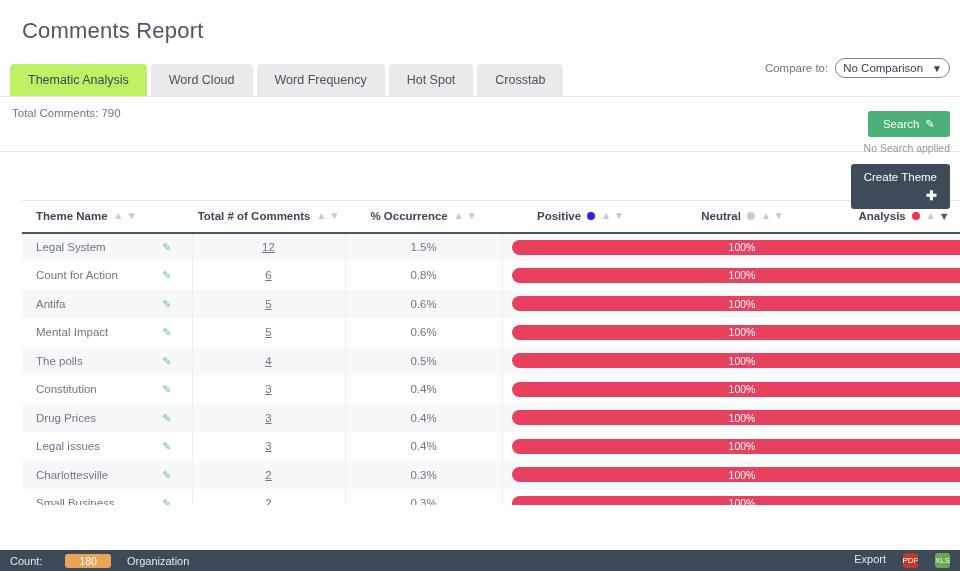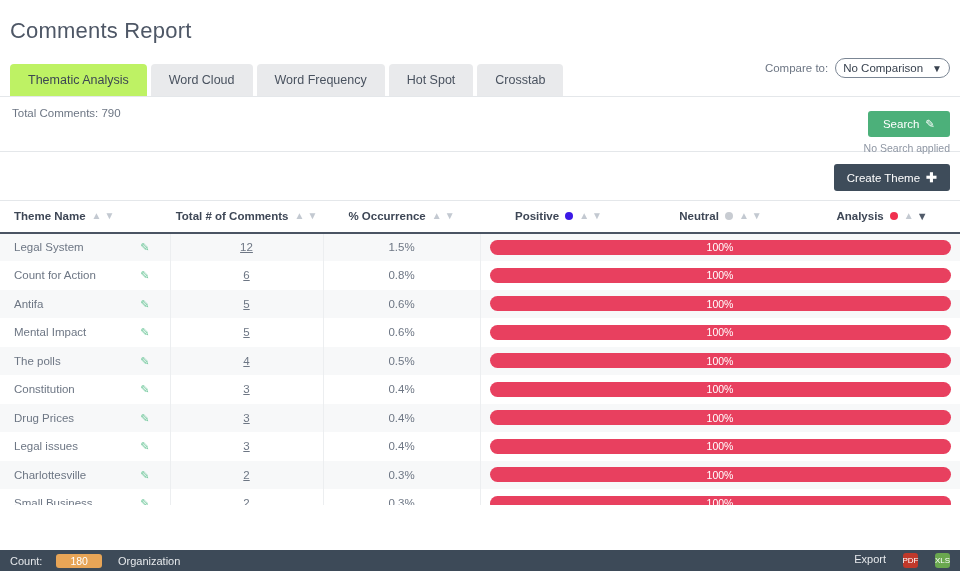--- a/index.html
+++ b/index.html
@@ -8,21 +8,21 @@
     font-family: "Liberation Sans", sans-serif;
     background: #ffffff;
     color: #5a6270;
     overflow: hidden;
   }
   .page { position: relative; width: 960px; height: 571px; background:#fff; }
 
   
   .page-title {
     font-size: 22px; font-weight: 400; color: #4e5766;
-    padding: 18px 0 0 10px; letter-spacing: .2px;
+    padding: 18px 0 0 22px; letter-spacing: .2px;
   }
 
   
   .tabstrip {
     position: relative;
     margin-top: 18px;
     height: 35px;
     border-bottom: 1px solid #e4e7ea;
     display: flex; align-items: flex-end;
     padding-left: 10px;
@@ -80,20 +80,21 @@
   
   .createtheme-row { position: relative; height: 48px; }
   .create-btn {
     position: absolute; right: 10px; top: 12px;
     background: #3e4c5a; color: #fff;
     border: none; border-radius: 3px;
     font-size: 11.5px; font-family: "Liberation Sans", sans-serif;
     padding: 7px 13px;
     display: flex; align-items: flex-end; gap: 6px;
     cursor: pointer;
+    flex-direction: column;
   }
   .plus { font-size: 13px; font-weight: bold; line-height: 1; }
 
   
   table.theme-table { width: 100%; border-collapse: collapse; table-layout: fixed; }
   table.theme-table thead th {
     border-top: 1px solid #e4e7ea;
     border-bottom: 2px solid #4a5463;
     height: 32px;
     font-size: 11.5px; font-weight: bold; color: #3e4756;
@@ -136,35 +137,35 @@
   td.bar-cell { border-right: none; padding: 0 6px; }
   .bar-wrap { position: relative; height: 15px; }
   .bar {
     position: absolute; left: 3px; right: 3px; top: 0; bottom: 0;
     background: #e8405f;
     border-radius: 8px;
     color: #fff; font-size: 10.5px;
     display: flex; align-items: center; justify-content: center;
   }
 
-  .table-clip { height: 305px; overflow: hidden; }
+  .table-clip { height: 305px; overflow: hidden; margin-left: 22px; }
 
   
   .footer {
     position: absolute; left: 0; bottom: 0;
     width: 960px; height: 21px;
     background: #3d4a58;
     display: flex; align-items: center;
     padding: 0 10px;
     color: #e6e9ec; font-size: 11px;
   }
   .count-badge {
     background: #e8a557; color: #fff;
     border-radius: 3px;
-    padding: 1px 14px; margin-left: 14px;
+    padding: 1px 14px; margin-left: 23px;
     font-size: 10.5px;
   }
   .org { margin-left: 16px; font-size: 11px; color: #e6e9ec; }
   .footer-right { margin-left: auto; display: flex; align-items: flex-start; gap: 17px; }
   .file-ic {
     width: 15px; height: 15px; border-radius: 3px;
     display:flex; align-items:center; justify-content:center;
     font-size: 8px; color: #fff; cursor: pointer;
   }
   .file-pdf { background: #c0392b; }

